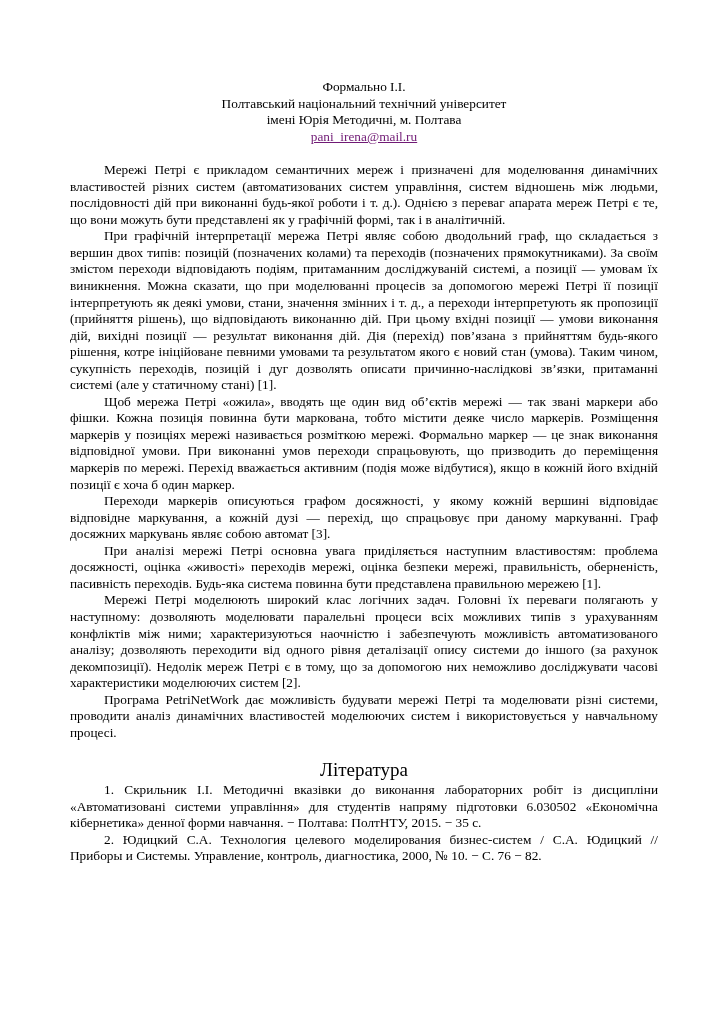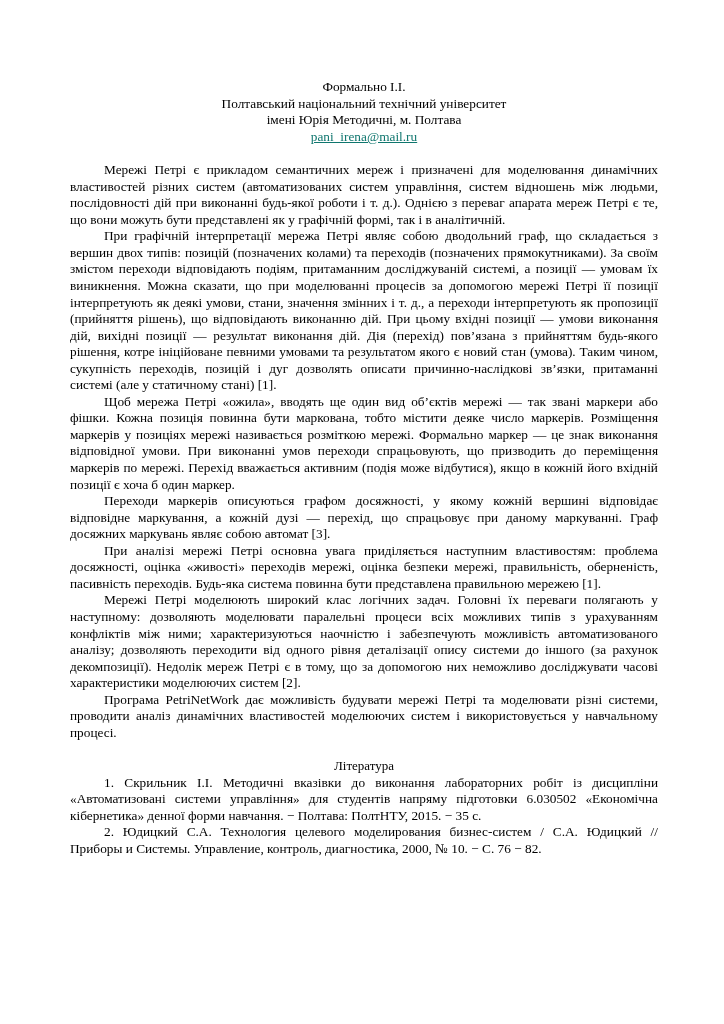--- a/index.html
+++ b/index.html
@@ -22,31 +22,31 @@
     font-weight: bold;
     text-align: center;
     letter-spacing: 0.2px;
   }
   .author-block {
     text-align: center;
     margin-top: 17px;
   }
   .author-block p { text-align: center; }
   .email-link {
-    color: #0f766e;
+    color: #701a75;
     text-decoration: underline;
     cursor: pointer;
   }
   .body-text { margin-top: 17px; }
   .para {
     text-align: justify;
     text-indent: 34px;
   }
   .lit-heading {
-    font-size: 13px;
+    font-size: 19px;
     font-weight: normal;
     text-align: center;
     margin-top: 17px;
   }
 </style>
 </head>
 <body>
 
 <div class="page">
 

